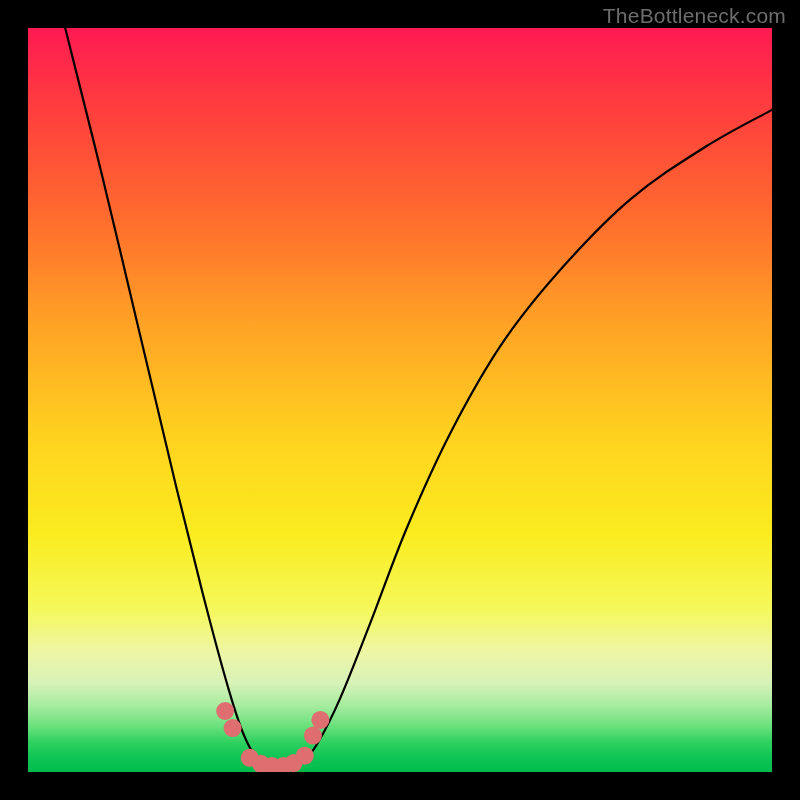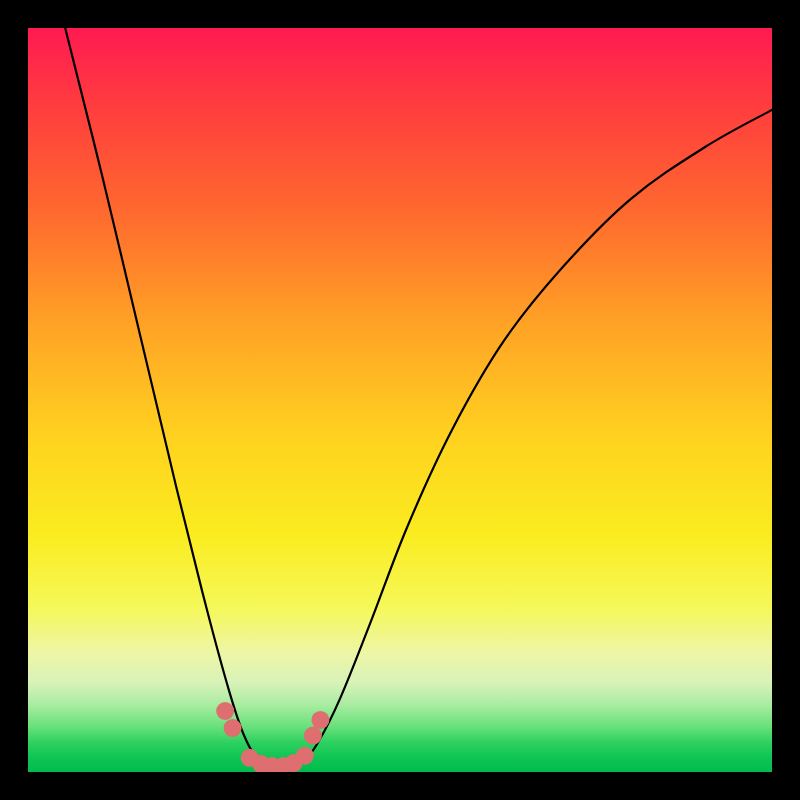--- a/index.html
+++ b/index.html
@@ -73,13 +73,14 @@
           <circle cx="244.03199999999998" cy="738.048" r="9" fill="#de6e6f"></circle>
           <circle cx="255.19199999999998" cy="738.048" r="9" fill="#de6e6f"></circle>
           <circle cx="265.608" cy="735.072" r="9" fill="#de6e6f"></circle>
           <circle cx="276.76800000000003" cy="727.632" r="9" fill="#de6e6f"></circle>
           <circle cx="284.95199999999994" cy="707.544" r="9" fill="#de6e6f"></circle>
           <circle cx="292.392" cy="691.92" r="9" fill="#de6e6f"></circle>
         </g>
     </svg>
   </div>
 
+  <div class="watermark">TheBottleneck.com</div>
 </div>
 
 </body></html>

